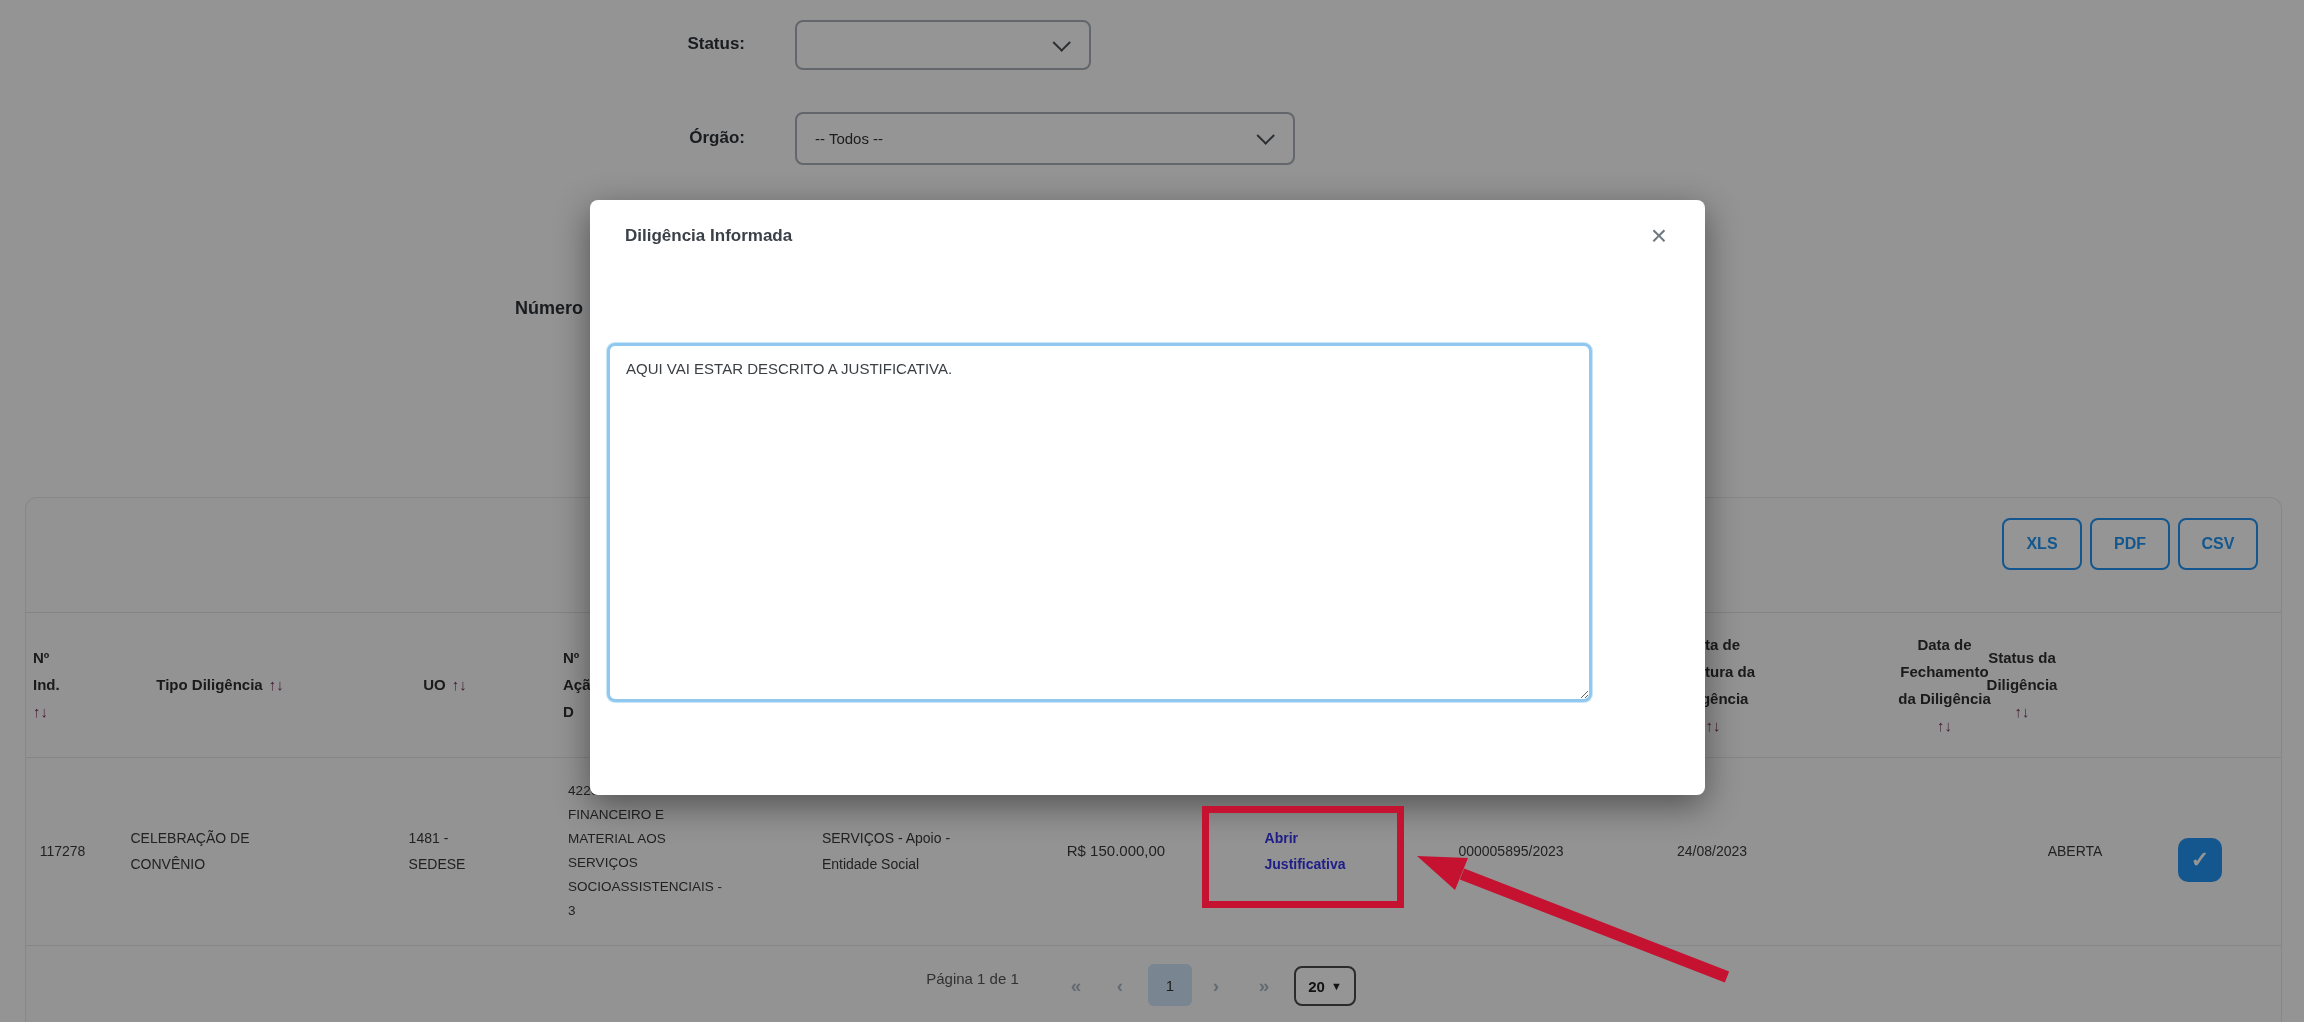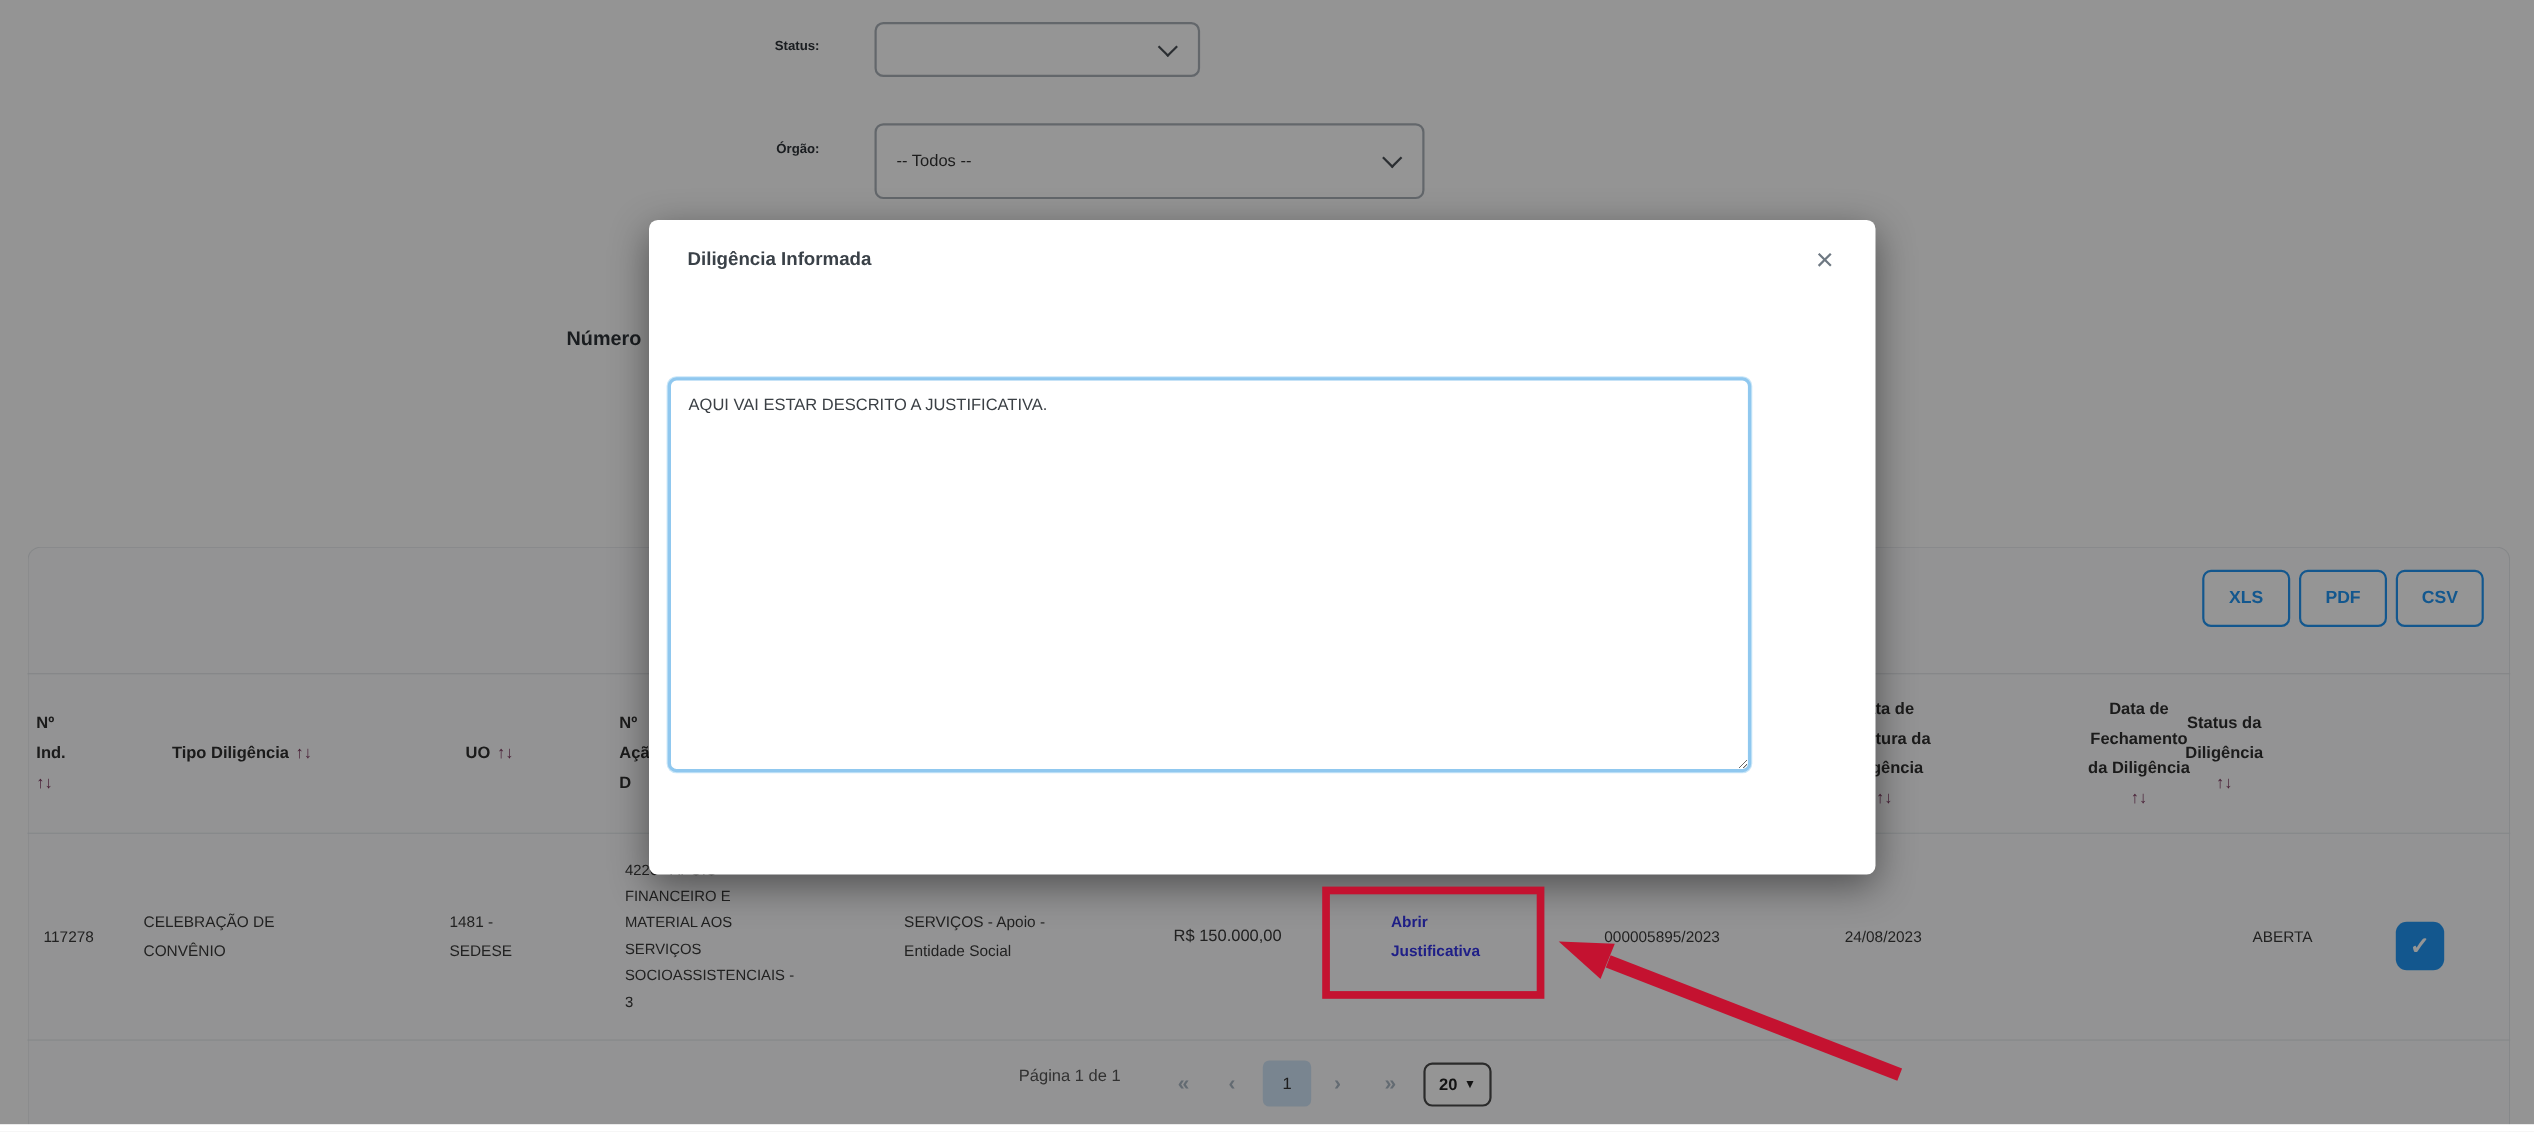--- a/index.html
+++ b/index.html
@@ -2,21 +2,21 @@
 <html style="--accent: #2196f3; --link: #3535e8; --red: #c41230; --sort: #7b355d; --pagebg: #cfe3f6;"><head>
 <meta charset="utf-8">
 <style>
   * { margin:0; padding:0; box-sizing:border-box; }
   html,body { width:2304px; height:1029px; overflow:hidden; background:#fff;
               font-family:"Liberation Sans", sans-serif; }
   #stage { position:relative; width:2304px; height:1029px; background:#fdfdfd; }
 
   
   .ul { position:absolute; z-index:1; }
-  .flabel { font-weight:bold; font-size:12px; color:#2e3338; text-align:right; }
+  .flabel { font-weight:bold; font-size:17px; color:#2e3338; text-align:right; }
   .select { background:#fff; border:2px solid #a9b0b8; border-radius:8px;
             display:flex; align-items:center; padding:0 18px; font-size:15px; color:#333; }
   .chev { width:13px; height:13px; border-left:2.5px solid #4a5056; border-bottom:2.5px solid #4a5056;
           transform:rotate(-45deg) translateY(-4px); margin-left:auto; }
 
   .card { position:absolute; left:25px; top:497px; width:2257px; height:532px; z-index:1;
           background:#fcfcfd; border:1px solid #e4e7ea; border-bottom:none;
           border-radius:12px 12px 0 0; }
   .toolbar-line { position:absolute; left:25px; top:612px; width:2257px; height:1px; background:#dfe3e7; z-index:1; }
   .header-line  { position:absolute; left:25px; top:757px; width:2257px; height:1px; background:#e2e6ea; z-index:1; }
@@ -79,21 +79,21 @@
 
 <div id="stage">
 
   <div class="ul flabel" style="left:600px; top:34px; width:145px;">Status:</div>
   <div class="ul select" style="left:795px; top:20px; width:296px; height:50px;">
     <span></span>
     <span class="chev"></span>
   </div>
 
   <div class="ul flabel" style="left:600px; top:128px; width:145px;">Órgão:</div>
-  <div class="ul select" style="left:795px; top:112px; width:500px; height:69px;">
+  <div class="ul select" style="left:795px; top:112px; width:500px; height:53px;">
     <span>-- Todos --</span>
     <span class="chev"></span>
   </div>
 
   <div class="ul flabel" style="left:515px; top:298px; width:120px; text-align:left; font-size:18px;">Número</div>
 
   <div class="card"></div>
   <div class="toolbar-line"></div>
   <div class="header-line"></div>
   <div class="row-line"></div>

